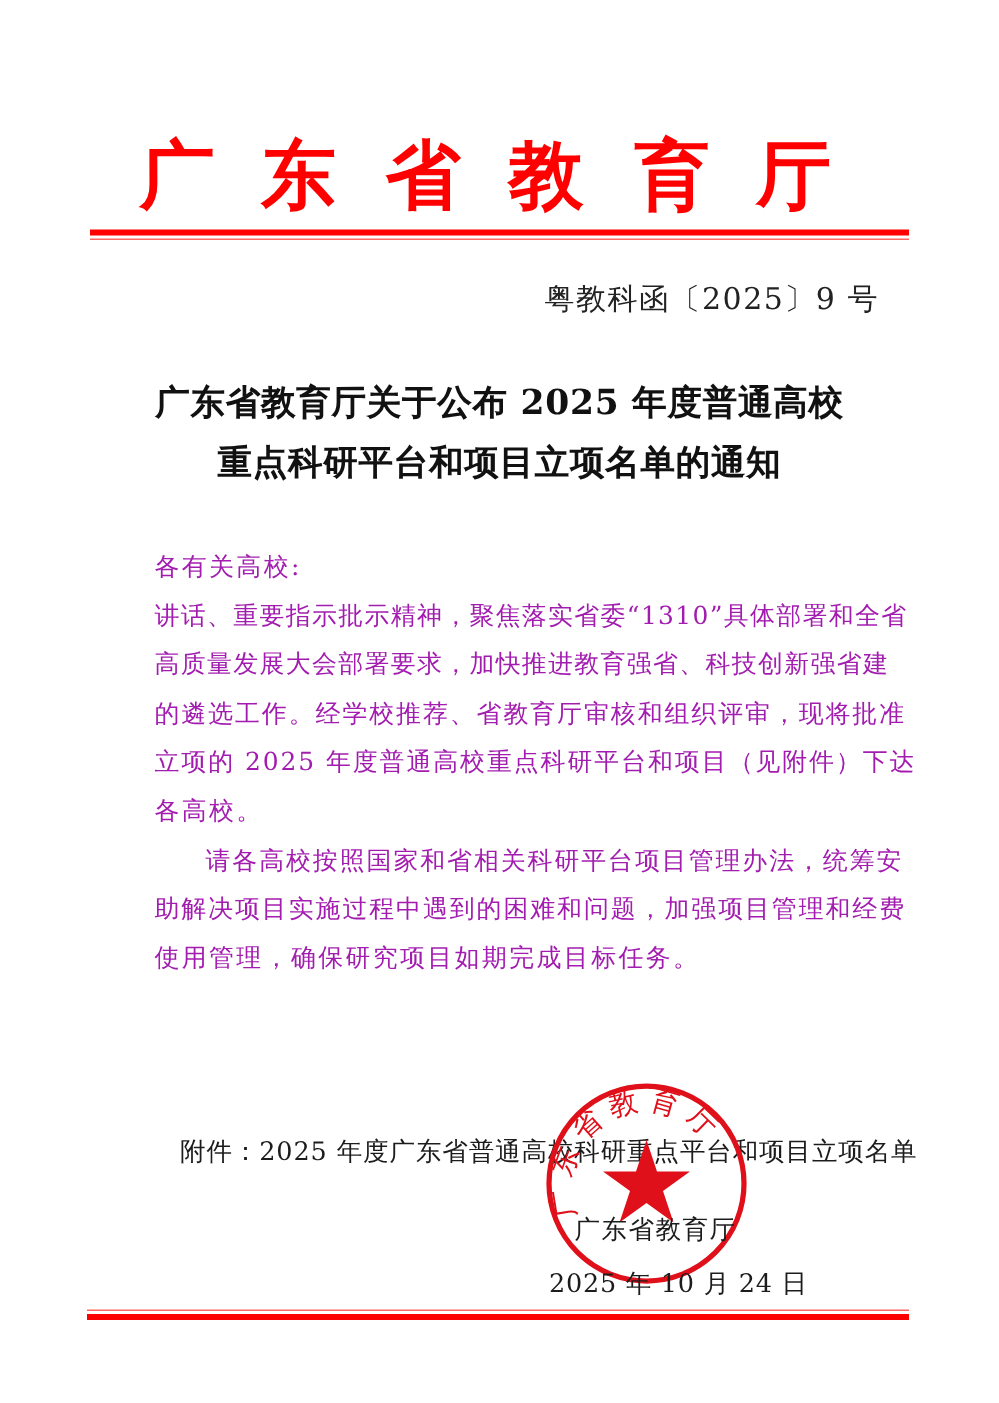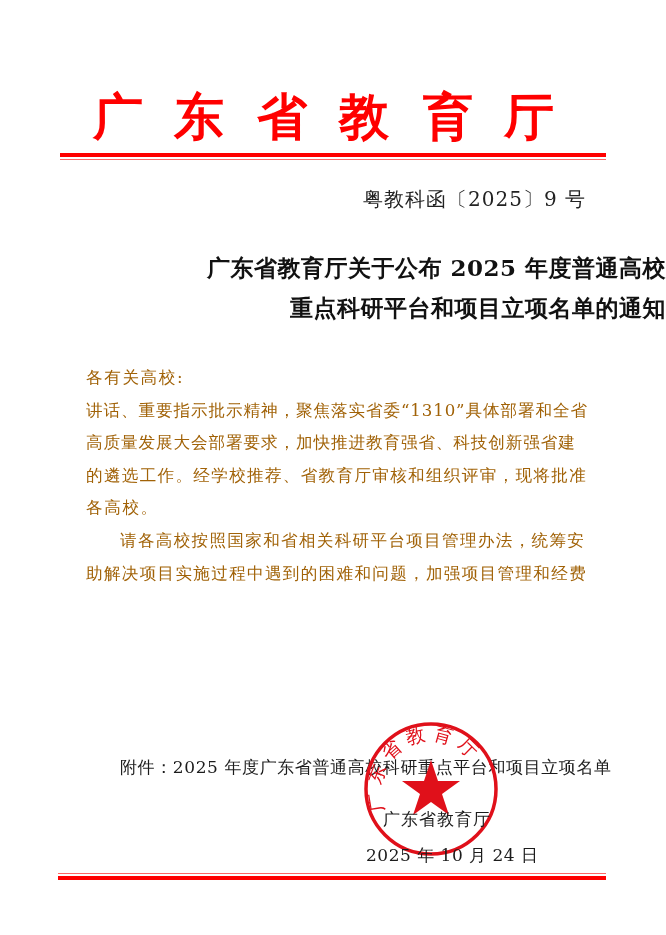--- a/index.html
+++ b/index.html
@@ -4,23 +4,23 @@
 <style>
   html, body { margin: 0; padding: 0; background: #ffffff; }
   body { width: 666px; height: 935px; position: relative; overflow: hidden;
          font-family: "DejaVu Serif", "Liberation Serif", serif; color: #1a1a1a; }
   .masthead { position: absolute; top: 86px; left: 0; width: 666px; height: 62px; }
   .masthead span { position: absolute; top: 0; font-size: 50px; line-height: 62px; color: #ff0000;
                    font-family: "DejaVu Serif", "Liberation Serif", serif; font-weight: bold; }
   .rule-thick { position: absolute; left: 60px; width: 546px; height: 4px; background: #ff0000; }
   .rule-thin { position: absolute; left: 60px; width: 546px; height: 1px; background: #ff6666; }
   .docno { position: absolute; top: 186px; right: 80px; font-size: 20px; letter-spacing: 1px; color: #222; }
-  .title { position: absolute; left: 0; width: 666px; text-align: right; font-size: 23px; font-weight: bold;
+  .title { position: absolute; left: 0; width: 666px; text-align: center; font-size: 23px; font-weight: bold;
            color: #111; letter-spacing: 0.5px; }
-  .body { position: absolute; left: 86px; width: 504px; font-size: 16.6px; line-height: 32.6px; color: #a16207; }
+  .body { position: absolute; left: 103px; width: 504px; font-size: 16.6px; line-height: 32.6px; color: #a21caf; }
   .line { white-space: nowrap; letter-spacing: 1.6px; height: 32.6px; }
   .indent { padding-left: 34px; }
   .stamp { position: absolute; left: 362px; top: 720px; width: 138px; height: 138px; }
   .sig { position: absolute; font-size: 17px; color: #1c1c1c; white-space: nowrap; letter-spacing: 1.5px; }
 </style>
 </head>
 <body>
 
 <div class="masthead">
   <span style="left:93px">广</span>
@@ -37,23 +37,25 @@
 <div class="docno">粤教科函〔2025〕9 号</div>
 
 <div class="title" style="top:253px">广东省教育厅关于公布 2025 年度普通高校</div>
 <div class="title" style="top:293px">重点科研平台和项目立项名单的通知</div>
 
 <div class="body" style="top:362px">
   <div class="line">各有关高校:</div>
   <div class="line" style="letter-spacing:0.9px">讲话、重要指示批示精神，聚焦落实省委“1310”具体部署和全省</div>
   <div class="line" style="letter-spacing:0.9px">高质量发展大会部署要求，加快推进教育强省、科技创新强省建</div>
   <div class="line" style="letter-spacing:1.3px">的遴选工作。经学校推荐、省教育厅审核和组织评审，现将批准</div>
+  <div class="line" style="letter-spacing:1.3px">立项的 2025 年度普通高校重点科研平台和项目（见附件）下达</div>
   <div class="line">各高校。</div>
   <div class="line indent" style="letter-spacing:1.3px">请各高校按照国家和省相关科研平台项目管理办法，统筹安</div>
   <div class="line" style="letter-spacing:1.3px">助解决项目实施过程中遇到的困难和问题，加强项目管理和经费</div>
+  <div class="line">使用管理，确保研究项目如期完成目标任务。</div>
 </div>
 
 <div class="sig" style="top:756px; left:120px; letter-spacing:0.6px">附件：2025 年度广东省普通高校科研重点平台和项目立项名单</div>
 
 <svg class="stamp" viewBox="0 0 138 138">
   <circle cx="69" cy="69" r="65" fill="none" stroke="#e0101a" stroke-width="3.5"></circle>
   <defs>
     <path id="arc" d="M 24 92 A 50 50 0 1 1 114 92"></path>
   </defs>
   <text font-size="19" fill="#e0101a" font-family="DejaVu Serif, serif" letter-spacing="6">

